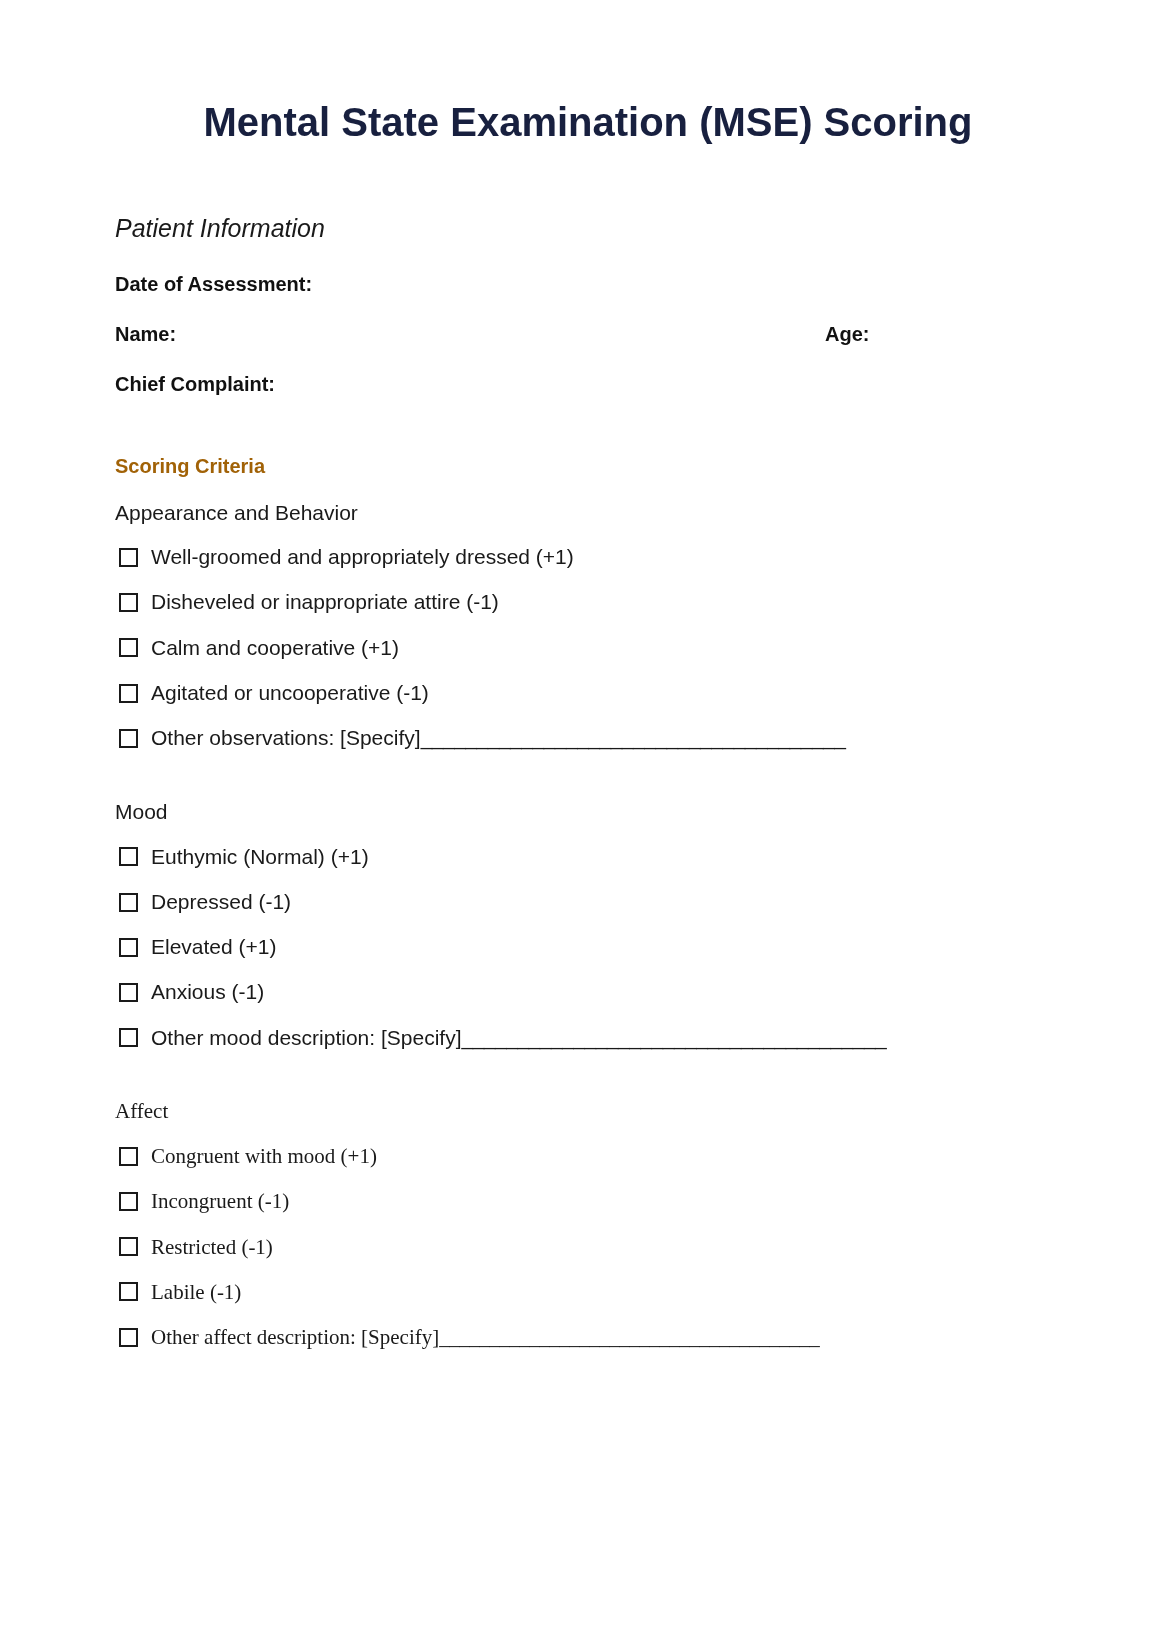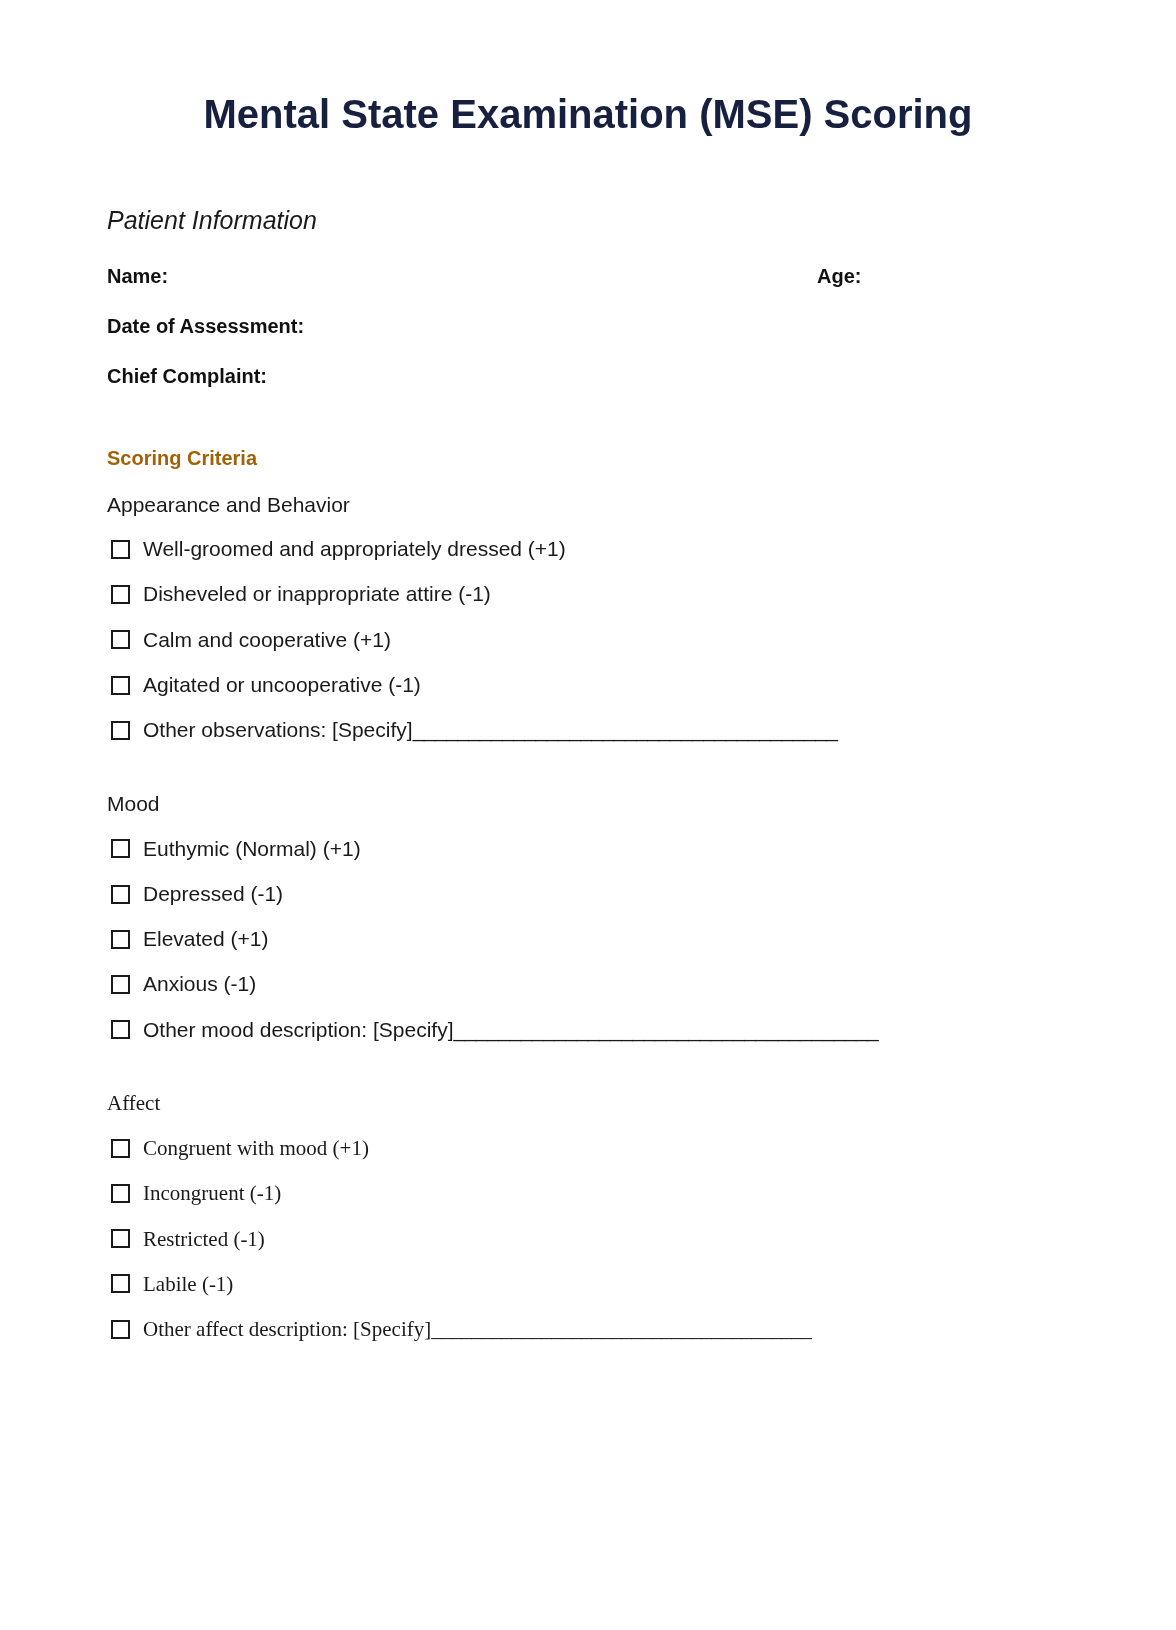--- a/index.html
+++ b/index.html
@@ -12,21 +12,21 @@
     height: 1630px;
     font-family: "Liberation Sans", sans-serif;
     color: #1a1a1a;
     position: relative;
     overflow: hidden;
   }
   .page {
     width: 1176px;
     height: 1630px;
     box-sizing: border-box;
-    padding: 0;
+    padding: 8px;
     position: relative;
   }
   .doc-title {
     text-align: center;
     color: #18203f;
     font-size: 40px;
     font-weight: bold;
     letter-spacing: 0px;
     margin: 0;
     padding-top: 92px;
@@ -112,29 +112,29 @@
 
 <div class="page">
 
   <h1 class="doc-title">Mental State Examination (MSE) Scoring</h1>
 
   <div class="content">
 
     <div class="section-italic">Patient Information</div>
 
     <div class="field-row">
+      <span>Date of Assessment:</span>
+    </div>
+
+    <div class="field-row">
       <span>Name:</span>
       <span class="age-label">Age:</span>
     </div>
 
     <div class="field-row">
-      <span>Date of Assessment:</span>
-    </div>
-
-    <div class="field-row">
       <span>Chief Complaint:</span>
     </div>
 
     <div class="heading-bold">Scoring Criteria</div>
 
     <div class="group appearance">
       <div class="group-title">Appearance and Behavior</div>
 
       <div class="opt">
         <span class="cb"></span>

